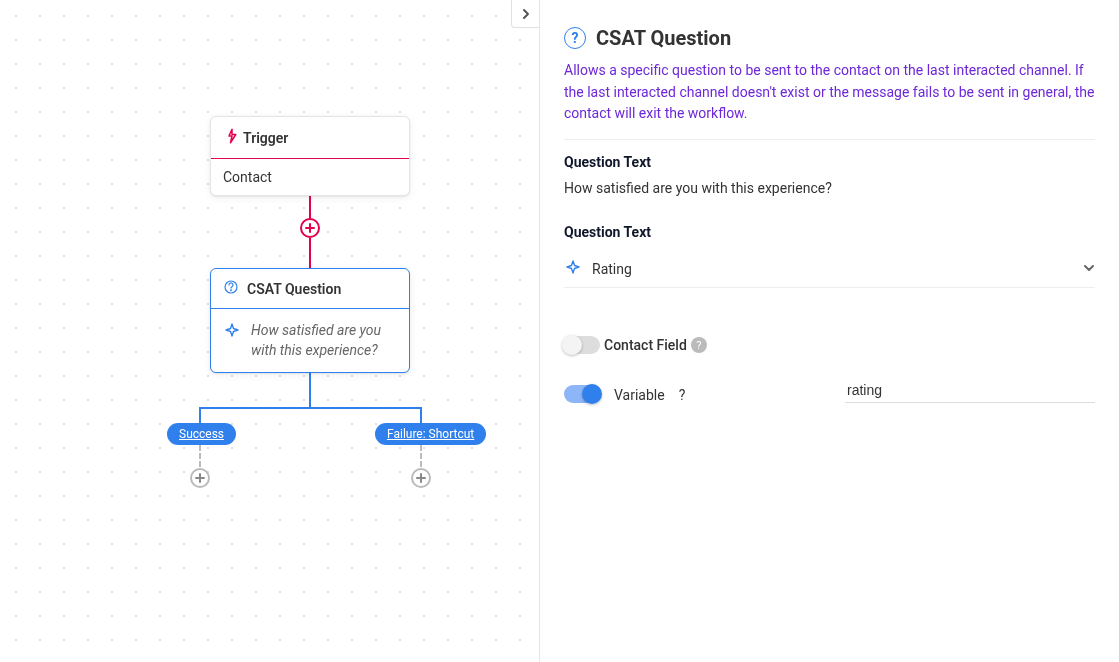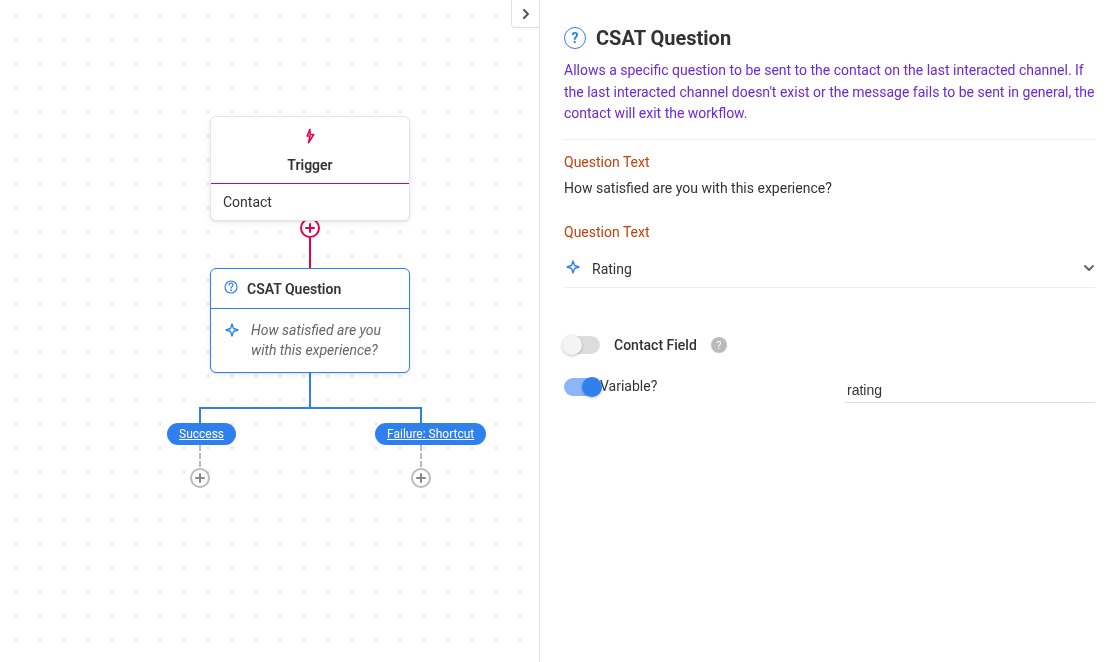--- a/index.html
+++ b/index.html
@@ -50,25 +50,24 @@
     border: 1px solid #ddd;
     background: #fff;
     border-radius: 6px;
     box-shadow: 0 2px 8px rgba(0,0,0,0.06), 0 1px 2px rgba(0,0,0,0.08);
   }
   .node.trigger { 
     left: 210px; top: 116px; 
     border: 1px solid #e5e5e5;
   }
   .node.trigger .head {
-    display:flex; align-items:center; gap:9px;
+    display:flex; align-items:center; gap:2px;
     padding:10px 12px;
     font-weight:600;
     border-bottom: 1px solid #e5004f;
-    flex-direction: column;
   }
   .node.trigger .head svg { stroke:#e5004f; fill:none; }
   .node .body {
     padding:10px 12px;
     color:#333;
   }
 
   .node.csat {
     left: 210px; top: 268px;
     border: 1px solid #2f80ed;
@@ -182,22 +181,22 @@
   .desc {
     color:#6d28d9;
     line-height:1.55;
     margin-bottom:14px;
   }
   hr {
     border:none; border-top:1px solid #eee; margin:0 0 14px 0;
   }
 
   .section-label {
-    font-weight:400;
-    color:#c2410c;
+    font-weight:700;
+    color:#0f172a;
     margin-bottom:10px;
   }
   .q-text {
     color:#333;
     margin-bottom:18px;
   }
 
   .select-row {
     display:flex; align-items:center;
     border-bottom:1px solid #eee;
@@ -209,21 +208,21 @@
   .select-row .val { flex:1; color:#333; }
   .select-row .caret svg { stroke:#666; }
 
   .save-section {
     margin-top:36px;
   }
 
   .toggle-row {
     display:flex;
     align-items:center;
-    gap:14px;
+    gap:4px;
     padding:12px 0;
     text-align:center;
   }
   .toggle-row .label {
     color:#333;
     font-weight:500;
   }
   .toggle-row .help {
     width:16px; height:16px;
     border-radius:50%;
@@ -248,21 +247,22 @@
     background:#fff;
     box-shadow:0 1px 3px rgba(0,0,0,0.25);
   }
   .toggle.off { background:#ddd; }
   .toggle.off .knob { left:-2px; background:#f4f4f4; }
   .toggle.on  { background:#8cb6f7; }
   .toggle.on .knob { right:-2px; background:#2f80ed; }
 
   .var-row {
     display:flex;
-    align-items:flex-start;
+    align-items:flex-end;
+    gap:14px;
     padding:12px 0;
   }
   .var-row .inline-input {
     margin-left:auto;
     width:250px;
     border:none;
     border-bottom:1px solid #ddd;
     padding:4px 2px;
     font-size:14px;
     color:#333;

